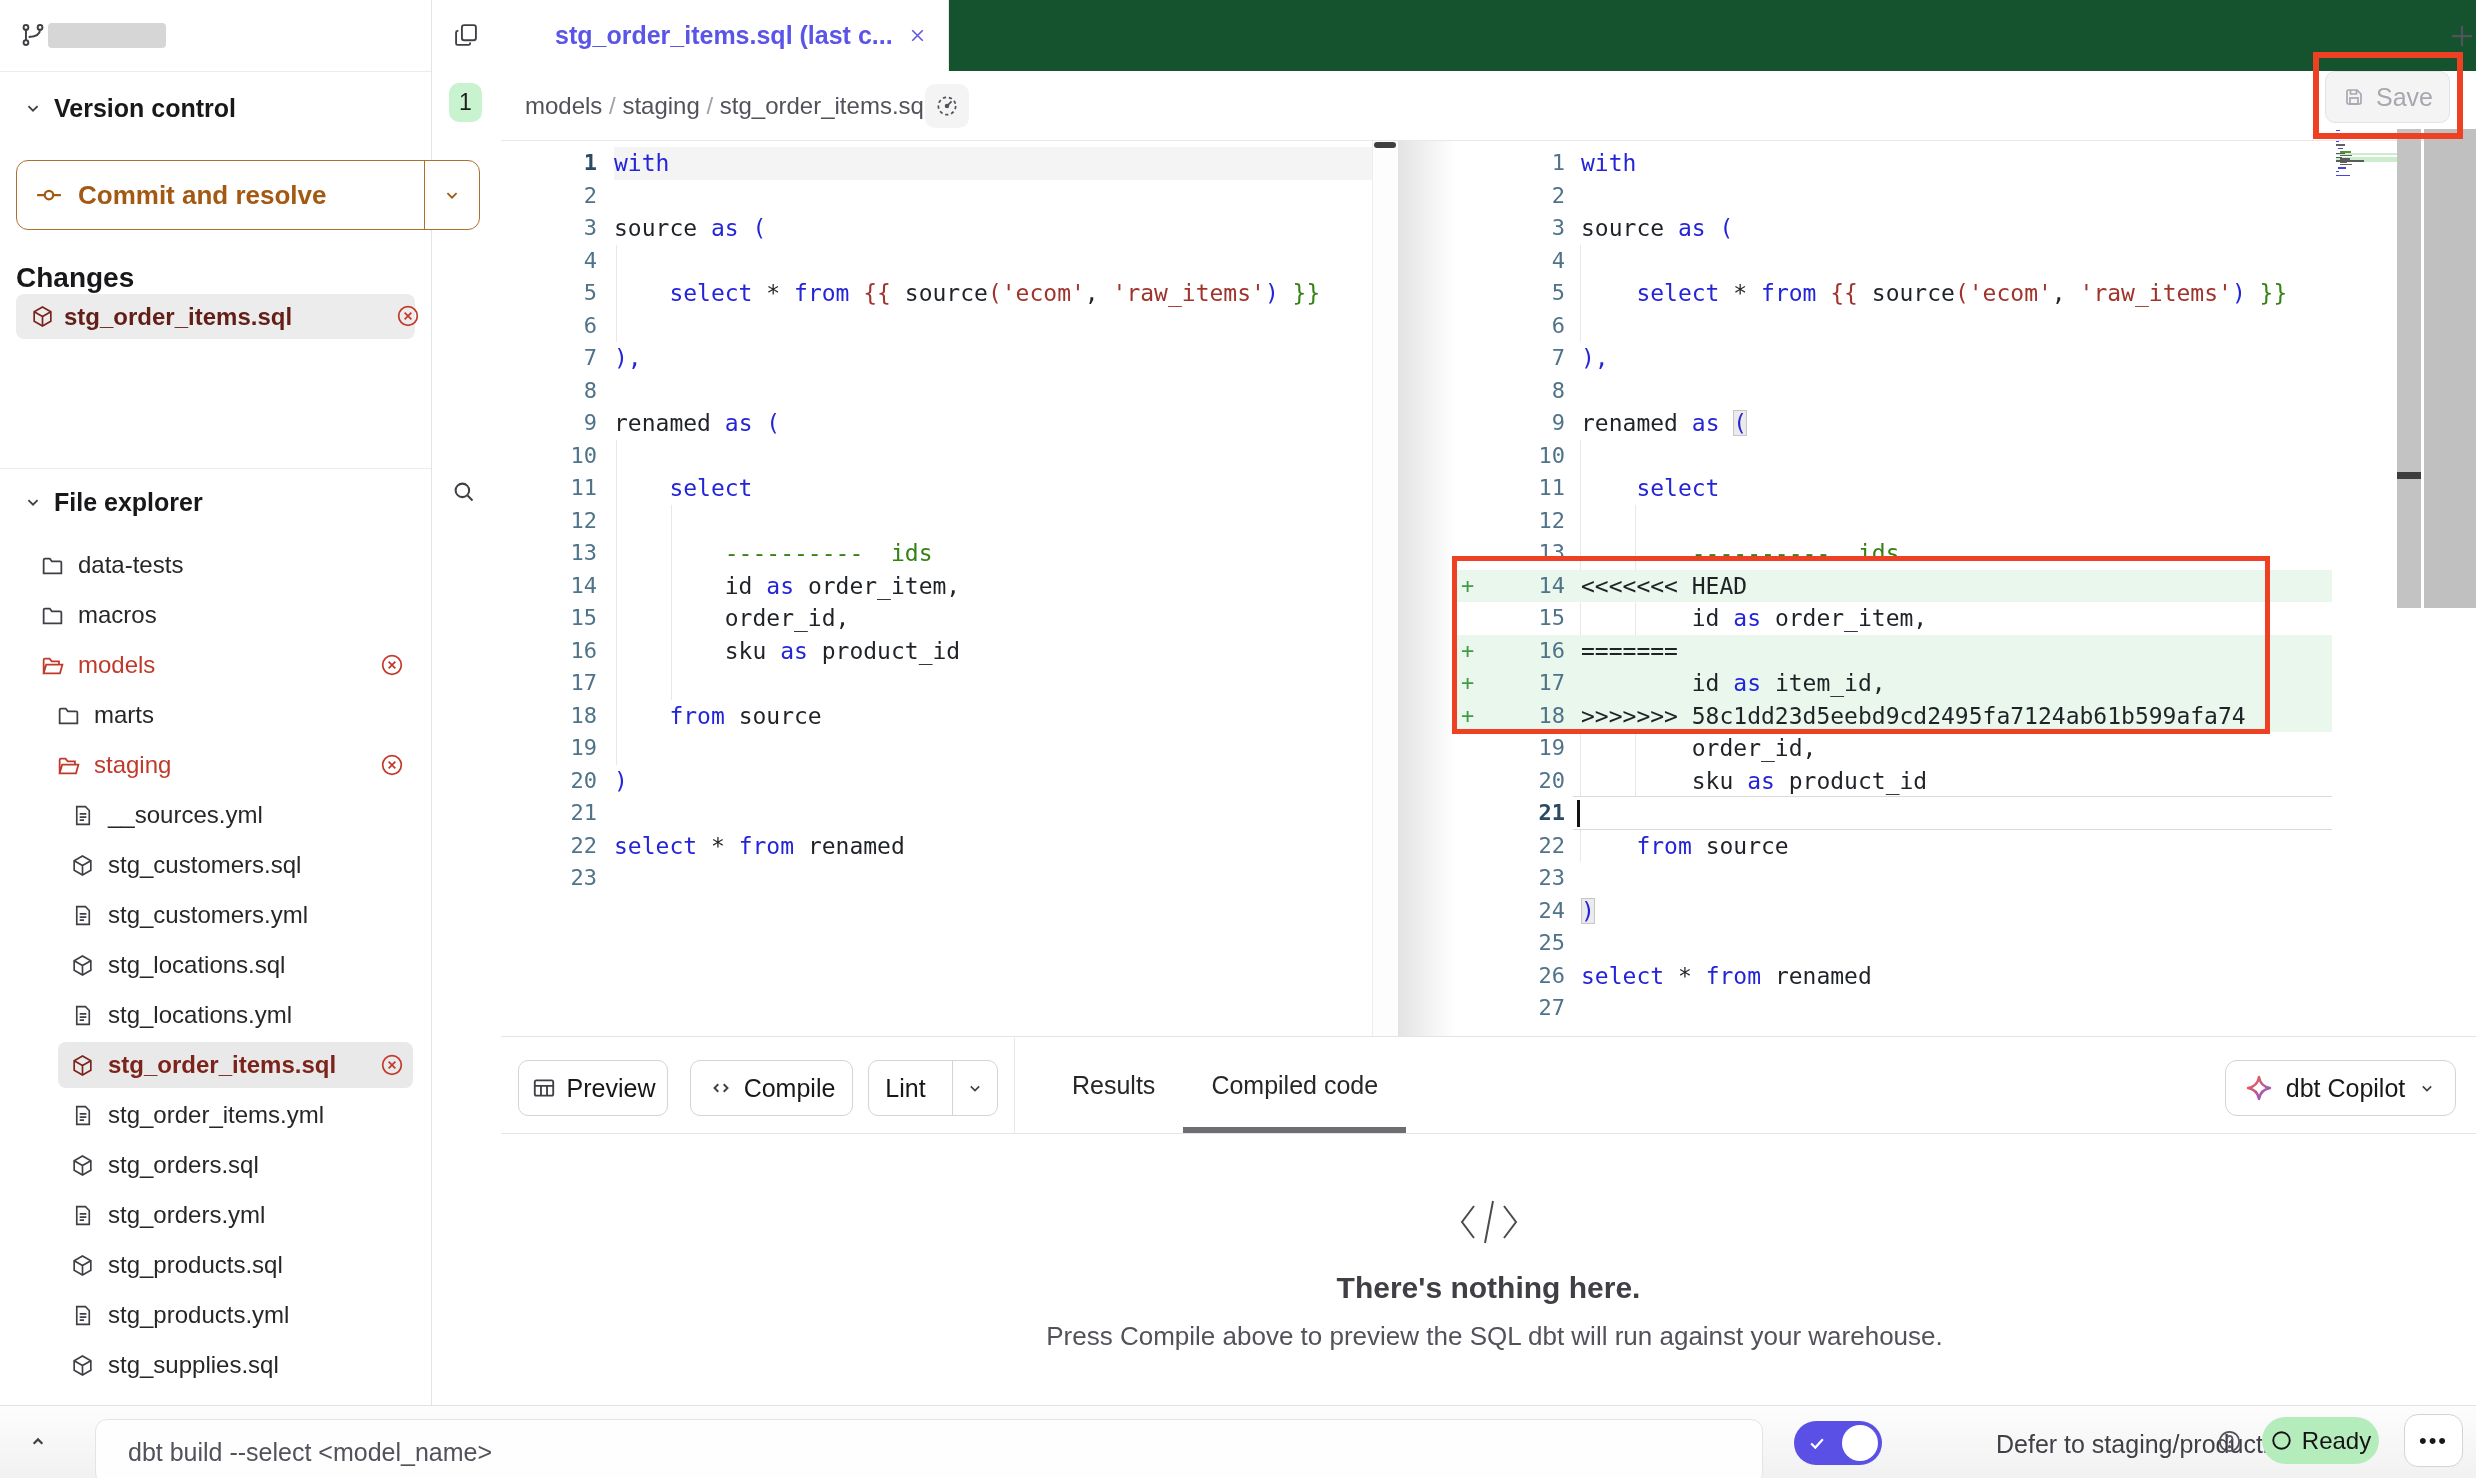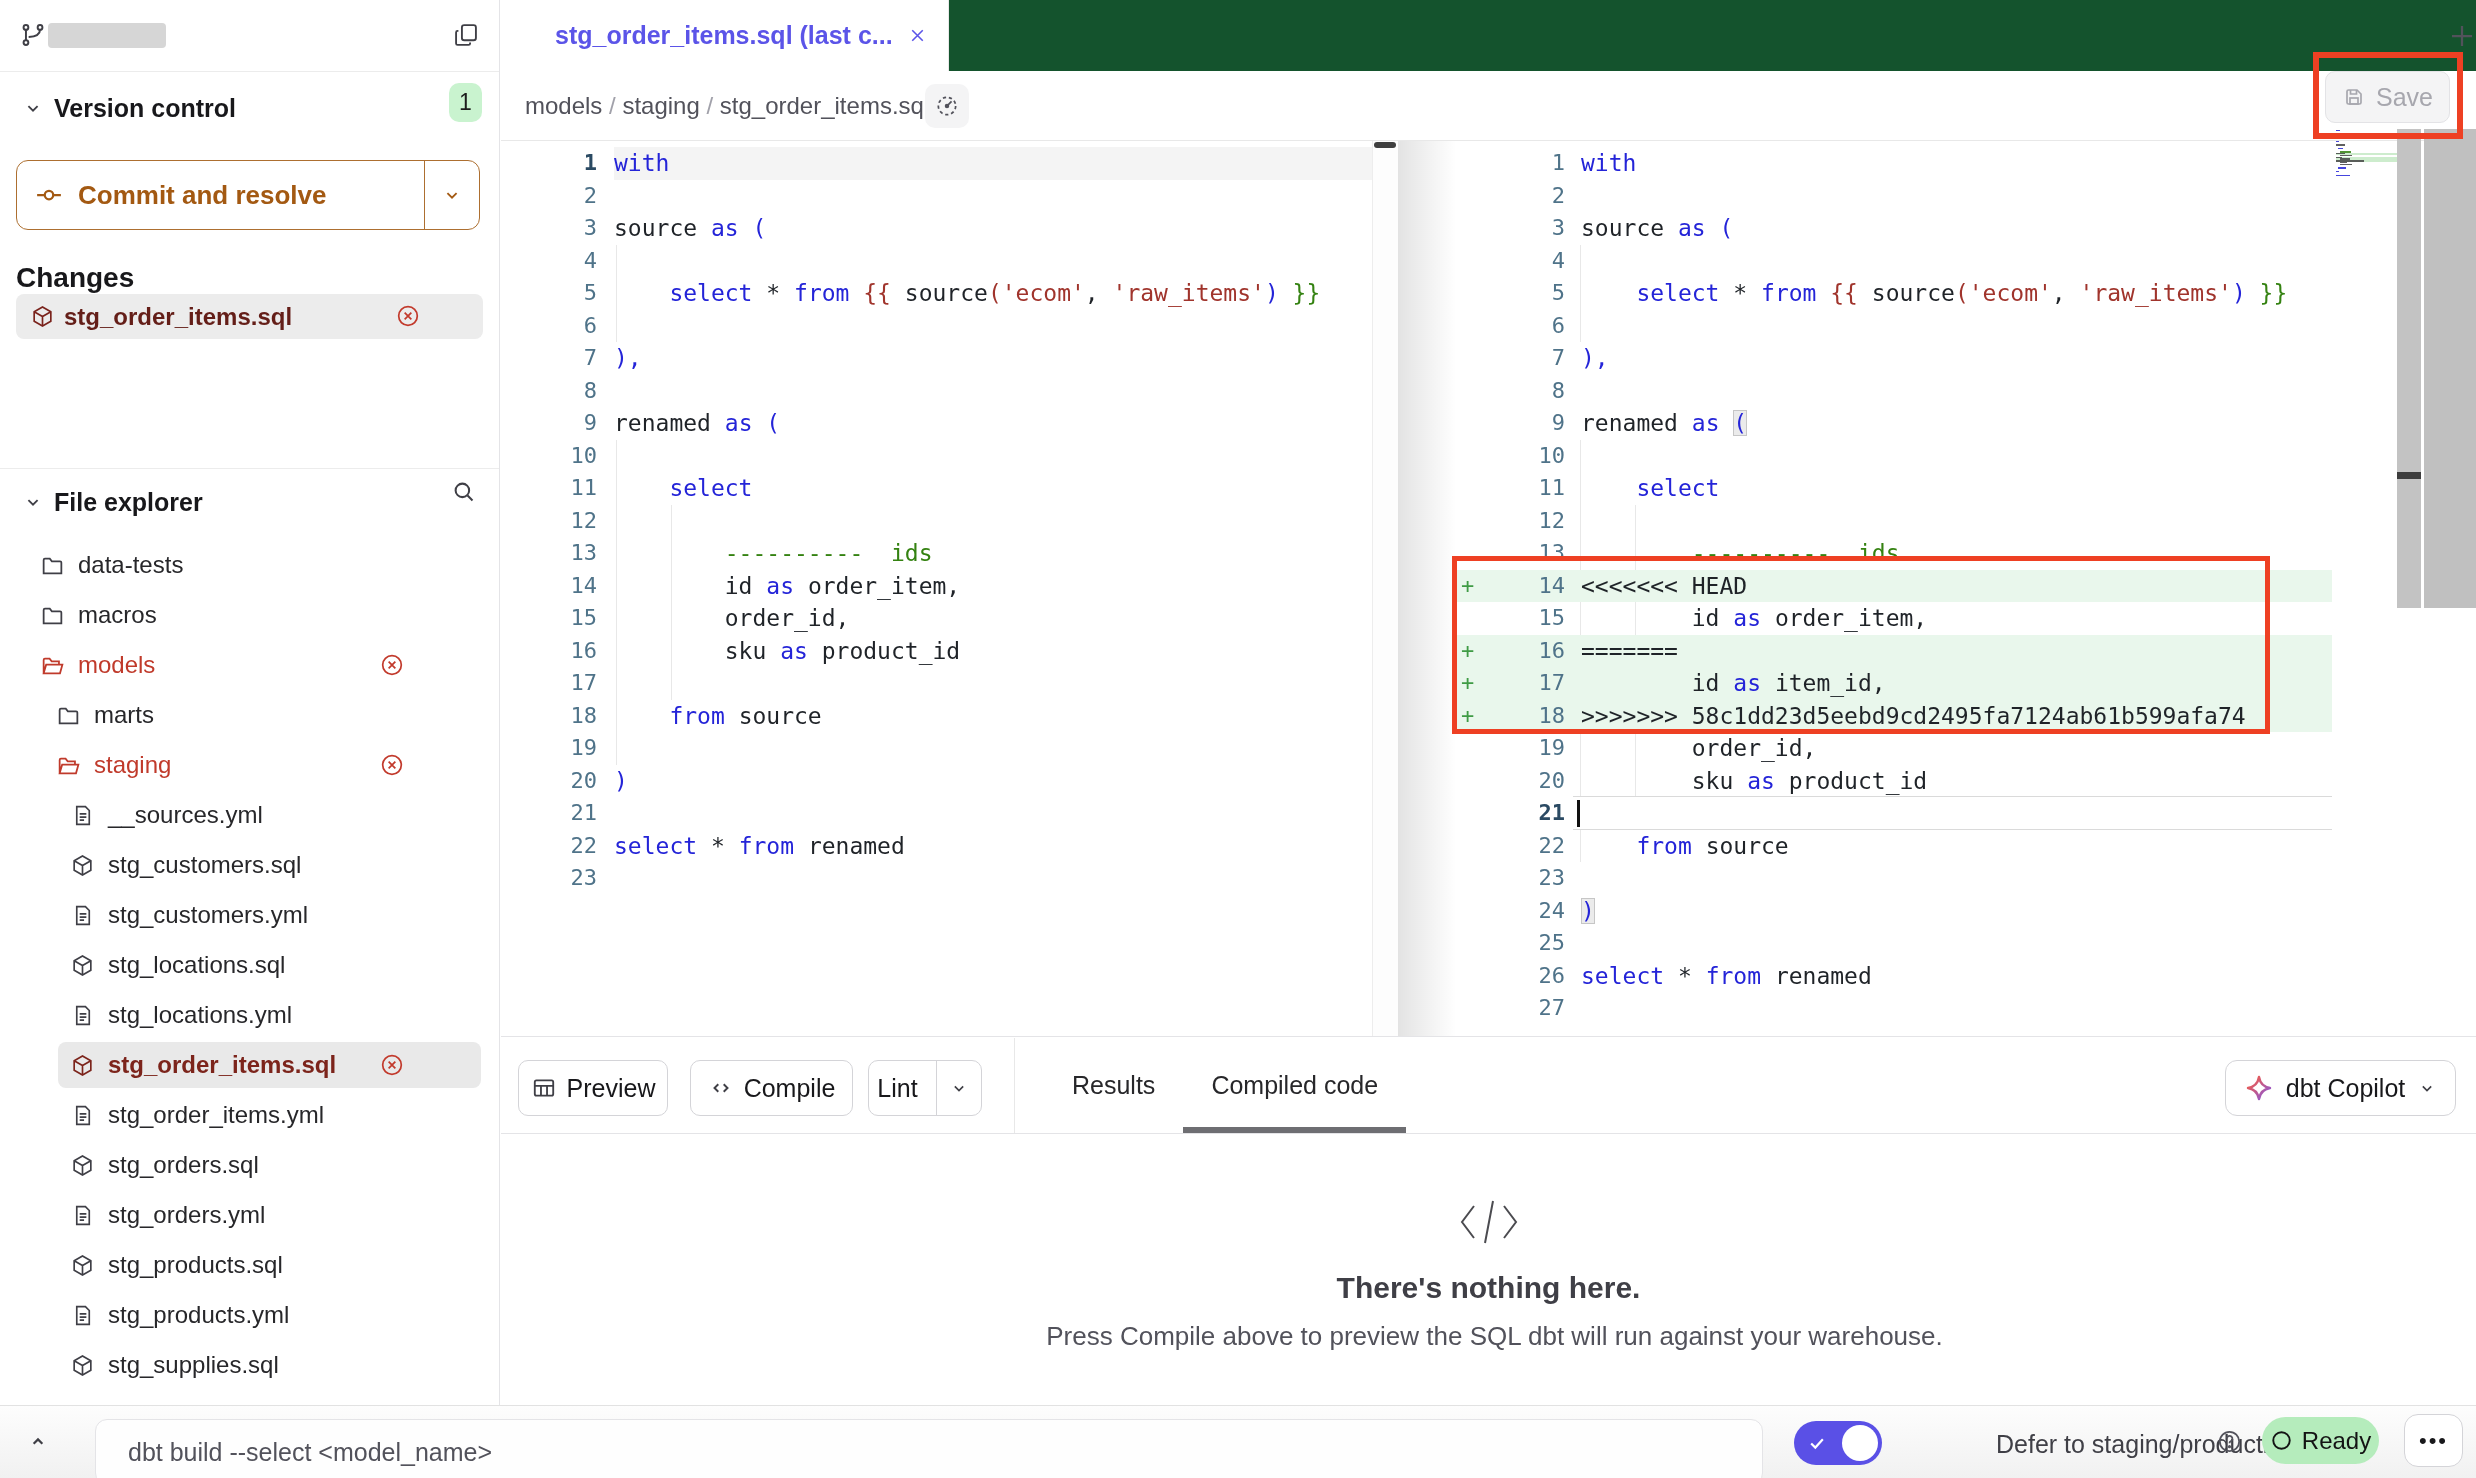--- a/index.html
+++ b/index.html
@@ -1,20 +1,20 @@
 <!DOCTYPE html>
 <html><head>
 <meta charset="utf-8">
 <style>
   html,body{margin:0;padding:0;background:#fff;}
   .app{position:relative;width:2476px;height:1478px;background:#fff;overflow:hidden;
        font-family:"Liberation Sans",sans-serif;color:#18181b;}
   svg{display:block;}
   
-  .sidebar{position:absolute;left:0;top:0;width:500px;height:1405px;background:#fff;border-right:1px solid #e4e4e7;box-sizing:border-box;}
+  .sidebar{position:absolute;left:0;top:0;width:432px;height:1405px;background:#fff;border-right:1px solid #e4e4e7;box-sizing:border-box;}
   .sb-header{position:relative;height:71px;border-bottom:1px solid #ececec;}
   .branch-icon{position:absolute;left:20px;top:22px;color:#3f3f46;}
   .redacted{position:absolute;left:48px;top:23px;width:118px;height:25px;background:#d6d6d6;border-radius:4px;}
   .copy-btn{position:absolute;left:452px;top:21px;color:#3f3f46;cursor:pointer;}
   .sec-head{position:absolute;left:0;right:0;height:44px;display:flex;align-items:center;}
   .sec-chevron{margin-left:22px;color:#3f3f46;}
   .sec-title{margin-left:10px;font-size:25px;font-weight:700;color:#18181b;}
   .vc-badge{position:absolute;left:449px;top:-3px;width:33px;height:39px;background:#c9f3cf;border-radius:10px;
             display:flex;align-items:center;justify-content:center;font-size:23px;color:#1c1c1c;}
   .commit-btn{position:absolute;left:16px;top:160px;width:464px;height:70px;border:1.5px solid #ad6f30;border-radius:12px;
@@ -89,21 +89,21 @@
   .save-btn{position:absolute;left:2325px;top:71px;width:125px;height:52px;background:#f4f4f5;border:1px solid #e3e3e6;border-radius:10px;
             box-sizing:border-box;display:flex;align-items:center;justify-content:center;gap:10px;color:#a7a7ae;z-index:61;}
   .save-btn .lbl{font-size:25px;font-weight:500;}
   
   .toolbar{position:absolute;left:501px;top:1038px;right:0;height:96px;background:#fff;border-bottom:1px solid #e4e4e7;box-sizing:border-box;}
   .btn{position:absolute;top:22px;height:56px;border:1px solid #d4d4d8;border-radius:10px;background:#fff;box-sizing:border-box;
        display:flex;align-items:center;justify-content:center;gap:10px;font-size:25px;font-weight:500;color:#18181b;cursor:pointer;}
   .btn .bicon{color:#3f3f46;}
   .btn-preview{left:17px;width:150px;}
   .btn-compile{left:189px;width:163px;}
-  .btn-lint{left:367px;width:114px;padding:0;}
+  .btn-lint{left:367px;width:130px;padding:0;}
   .lint-main{flex:1;display:flex;align-items:center;justify-content:center;font-size:25px;font-weight:500;height:100%;}
   .lint-split{width:44px;height:100%;border-left:1px solid #d4d4d8;display:flex;align-items:center;justify-content:center;color:#3f3f46;}
   .tb-divider{position:absolute;left:513px;top:0;height:95px;width:1px;background:#e8e8e8;}
   .tabs2{position:absolute;left:543px;top:0;height:95px;display:flex;}
   .tab2{position:relative;height:100%;display:flex;align-items:center;padding:0 28px;font-size:25px;color:#27272a;cursor:pointer;}
   .tab2.active{font-weight:500;}
   .tab2.active::after{content:'';position:absolute;left:0;right:0;bottom:0;height:6px;background:#6e6e72;}
   .btn-copilot{left:1724px;width:231px;border-radius:12px;gap:12px;}
   .empty{position:absolute;left:501px;top:1135px;right:0;height:270px;text-align:center;}
   .empty .eicon{margin:60px auto 0;width:64px;color:#4b4b50;}

